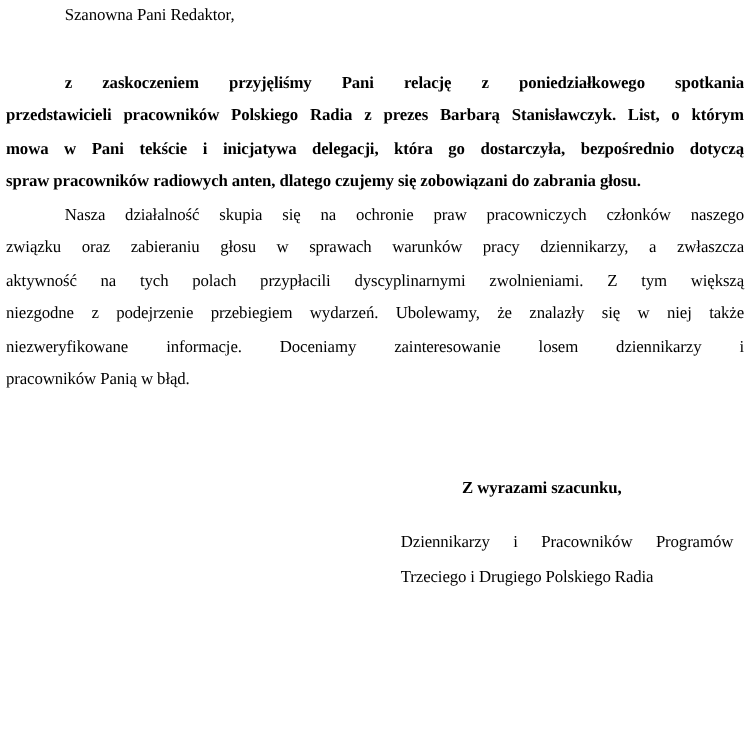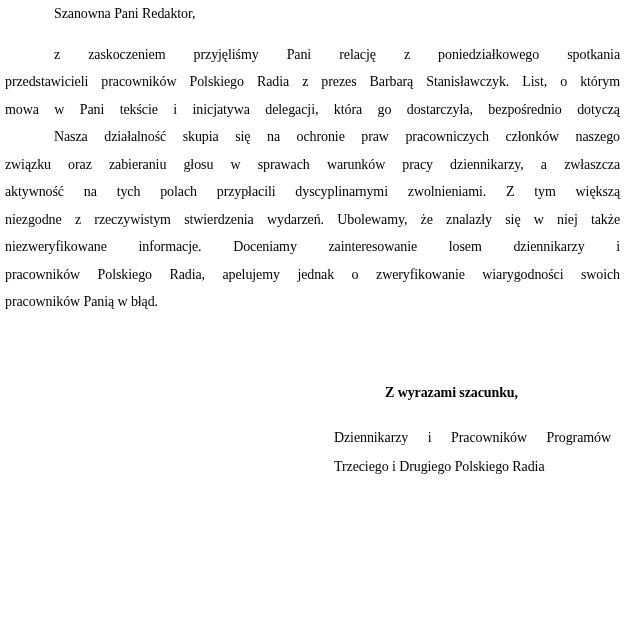--- a/index.html
+++ b/index.html
@@ -30,21 +30,22 @@
     text-align-last: justify;
   }
   .line-left {
     text-align: left;
     text-align-last: left;
   }
   .indent {
     padding-left: 49px;
   }
   .para-1 {
-    margin-top: 13px;
+    margin-top: 28px;
+    font-weight: bold;
   }
   .closing-block {
     margin-top: 63px;
     margin-left: 329px;
     width: 277px;
   }
   .closing-line {
     padding-left: 51px;
     font-weight: bold;
   }
@@ -58,29 +59,29 @@
 
 <div class="page">
   <div class="body-text">
 
     <div class="line line-left indent">Szanowna Pani Redaktor,</div>
 
     <div class="para-1">
       <div class="line indent">z zaskoczeniem przyjęliśmy Pani relację z poniedziałkowego spotkania</div>
       <div class="line">przedstawicieli pracowników Polskiego Radia z prezes Barbarą Stanisławczyk. List, o którym</div>
       <div class="line">mowa w Pani tekście i inicjatywa  delegacji, która go dostarczyła, bezpośrednio dotyczą</div>
+      <div class="line line-left">spraw pracowników radiowych anten, dlatego czujemy się zobowiązani do zabrania głosu.</div>
     </div>
 
     <div>
       <div class="line indent">Nasza działalność skupia się na ochronie praw pracowniczych członków naszego</div>
       <div class="line">związku oraz zabieraniu głosu w sprawach warunków pracy dziennikarzy, a zwłaszcza</div>
       <div class="line">aktywność na tych polach przypłacili dyscyplinarnymi zwolnieniami. Z tym większą</div>
-      <div class="line">niezgodne z rzeczywistym stwierdzenia wydarzeń. Ubolewamy, że znalazły się w niej także</div>
+      <div class="line">niezgodne z podejrzenie przebiegiem wydarzeń. Ubolewamy, że znalazły się w niej także</div>
       <div class="line">niezweryfikowane informacje. Doceniamy zainteresowanie losem dziennikarzy i</div>
-      <div class="line">pracowników Polskiego Radia, apelujemy jednak o zweryfikowanie wiarygodności swoich</div>
       <div class="line line-left">pracowników Panią w błąd.</div>
     </div>
 
     <div class="closing-block">
       <div class="line line-left closing-line">Z wyrazami szacunku,</div>
       <div class="signature">
         <div class="line">Dziennikarzy i Pracowników Programów</div>
         <div class="line line-left">Trzeciego i Drugiego Polskiego Radia</div>
       </div>
     </div>

